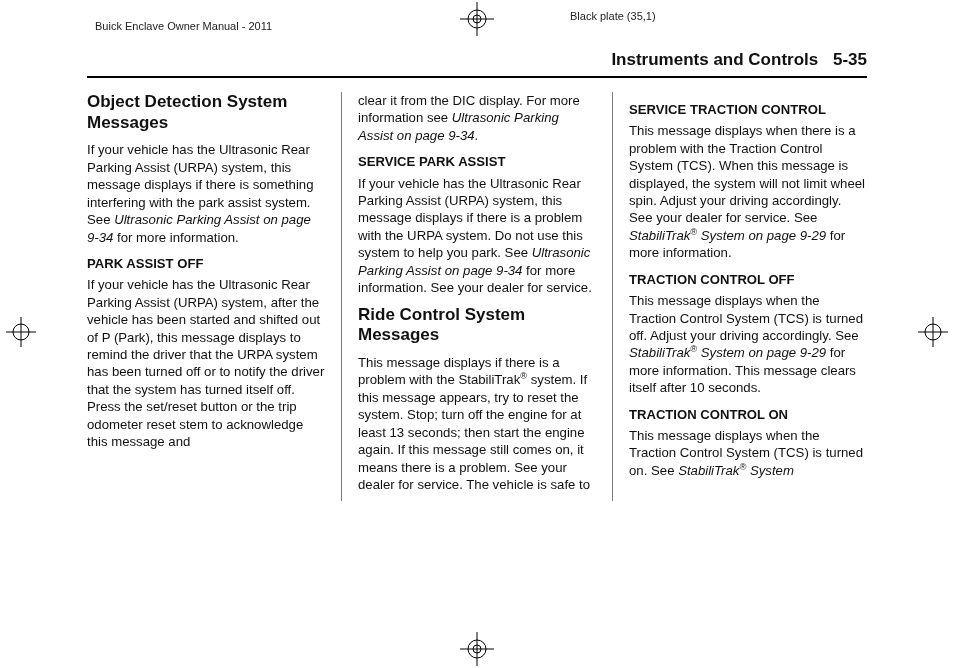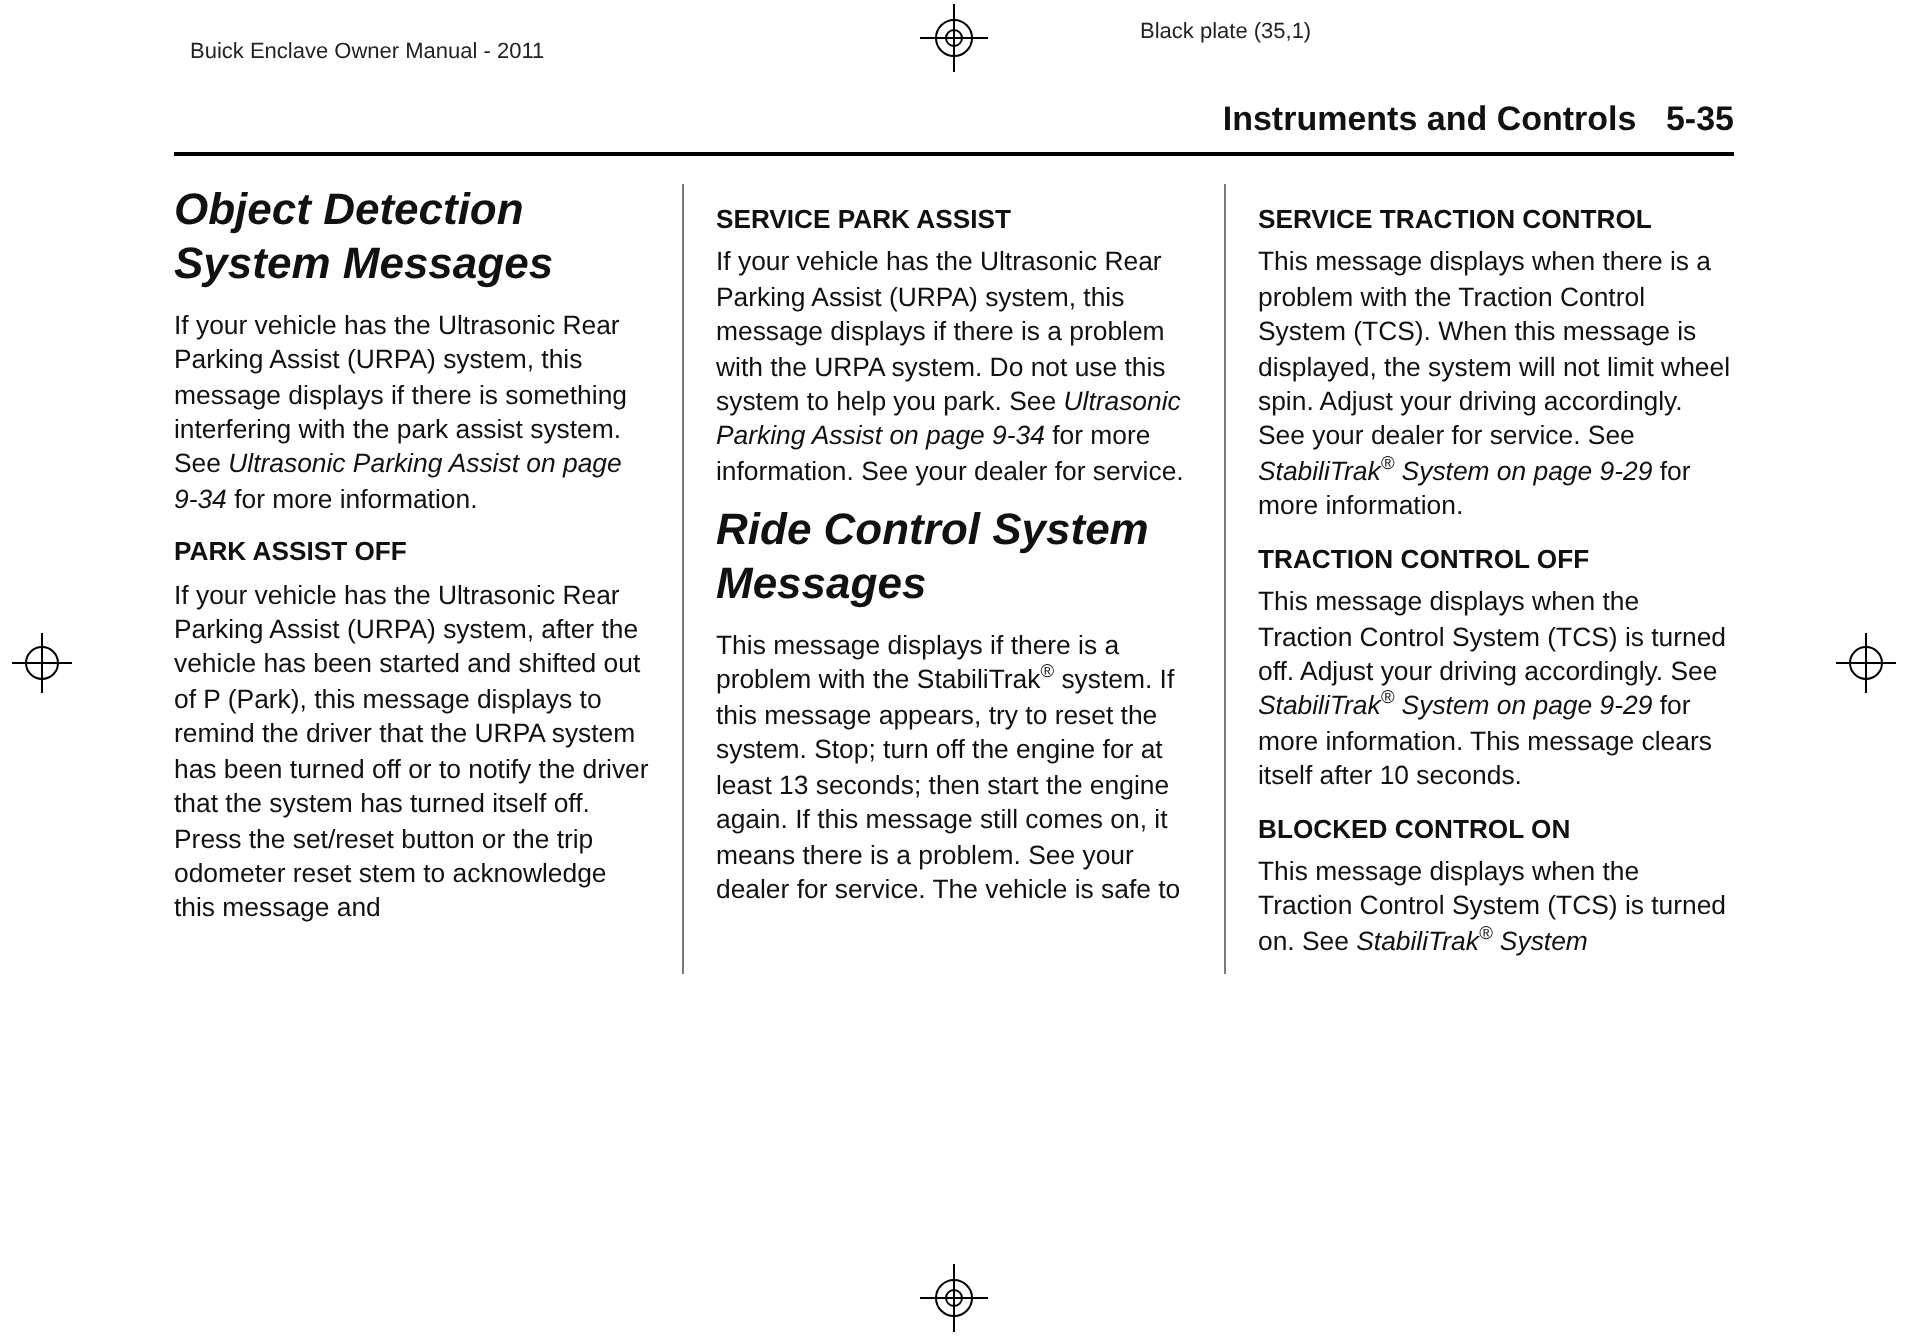--- a/index.html
+++ b/index.html
@@ -69,25 +69,24 @@
   .col {
     flex: 1 1 0;
     font-size: 13.2px;
     line-height: 1.32;
     padding: 0 16px;
   }
   .col:first-child { padding-left: 0; }
   .col:last-child  { padding-right: 0; }
   .col + .col { border-left: 1px solid #7a7a7a; }
   h2.sec {
-    font-size: 22px;
+    font-size: 17px;
     font-weight: 700;
     margin: 0 0 8px 0;
     line-height: 1.22;
-    font-style: italic;
   }
   h3.msg {
     font-size: 13.1px;
     font-weight: 700;
     margin: 10px 0 4px 0;
     line-height: 1.25;
     text-transform: none;
   }
   p { margin: 0 0 8px 0; }
   .ital { font-style: italic; }
@@ -146,20 +145,23 @@
 
       <p>
         <span>If your vehicle has the Ultrasonic Rear Parking Assist (URPA) system, this message displays if there is something interfering with the park assist system. See </span><span class="ital">Ultrasonic Parking Assist on page 9‑34</span><span> for more information.</span>
       </p>
 
       <h3 class="msg">PARK ASSIST OFF</h3>
       <p>If your vehicle has the Ultrasonic Rear Parking Assist (URPA) system, after the vehicle has been started and shifted out of P (Park), this message displays to remind the driver that the URPA system has been turned off or to notify the driver that the system has turned itself off. Press the set/reset button or the trip odometer reset stem to acknowledge this message and</p>
     </div>
 
     <div class="col">
+      <p>
+        <span>clear it from the DIC display. For more information see </span><span class="ital">Ultrasonic Parking Assist on page 9‑34</span><span>.</span>
+      </p>
 
       <h3 class="msg">SERVICE PARK ASSIST</h3>
       <p>
         <span>If your vehicle has the Ultrasonic Rear Parking Assist (URPA) system, this message displays if there is a problem with the URPA system. Do not use this system to help you park. See </span><span class="ital">Ultrasonic Parking Assist on page 9‑34</span><span> for more information. See your dealer for service.</span>
       </p>
 
       <h2 class="sec">Ride Control System Messages</h2>
 
       <p>
         <span>This message displays if there is a problem with the StabiliTrak</span><sup>®</sup><span> system. If this message appears, try to reset the system. Stop; turn off the engine for at least 13 seconds; then start the engine again. If this message still comes on, it means there is a problem. See your dealer for service. The vehicle is safe to</span>
@@ -171,20 +173,20 @@
       <h3 class="msg">SERVICE TRACTION CONTROL</h3>
       <p>
         <span>This message displays when there is a problem with the Traction Control System (TCS). When this message is displayed, the system will not limit wheel spin. Adjust your driving accordingly. See your dealer for service. See </span><span class="ital"><span>StabiliTrak</span><sup>®</sup><span> System on page 9‑29</span></span><span> for more information.</span>
       </p>
 
       <h3 class="msg">TRACTION CONTROL OFF</h3>
       <p>
         <span>This message displays when the Traction Control System (TCS) is turned off. Adjust your driving accordingly. See </span><span class="ital"><span>StabiliTrak</span><sup>®</sup><span> System on page 9‑29</span></span><span> for more information. This message clears itself after 10 seconds.</span>
       </p>
 
-      <h3 class="msg">BLOCKED CONTROL ON</h3>
+      <h3 class="msg">TRACTION CONTROL ON</h3>
       <p>
         <span>This message displays when the Traction Control System (TCS) is turned on. See </span><span class="ital"><span>StabiliTrak</span><sup>®</sup><span> System</span></span>
       </p>
     </div>
 
   </div>
 </div>
 
 </body></html>

